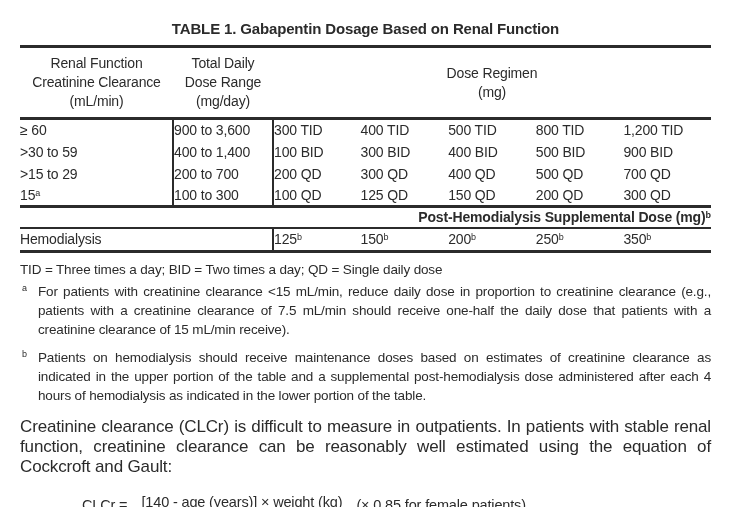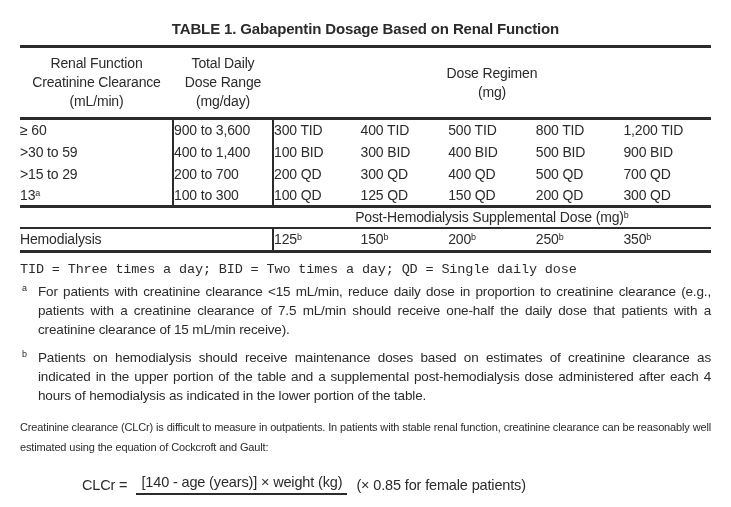--- a/index.html
+++ b/index.html
@@ -40,33 +40,33 @@
   tr.hdr .hl{display:block;}
 
   tr.body td{
     height:22px;vertical-align:middle;
   }
   tr.body td.b2{border-left:2px solid var(--line);border-right:2px solid var(--line);}
   tr.body.lastbody td{border-bottom:3px solid var(--line);}
 
   tr.posthemo td{
     height:21px;border-bottom:2px solid var(--line);
-    text-align:center;vertical-align:middle;
+    text-align:right;vertical-align:middle;font-weight:bold;
   }
 
   tr.hemo td{height:24px;vertical-align:middle;}
   tr.hemo td.hm2{border-right:2px solid var(--line);}
 
   .sup{font-size:9px;position:relative;top:-4px;letter-spacing:0;}
 
   .notes{margin-top:7px;font-size:13.5px;line-height:19px;}
-  .abbrev{margin-bottom:3px;font-family:Liberation Mono, monospace;}
+  .abbrev{margin-bottom:3px;}
   .footnote{position:relative;padding-left:18px;text-align:justify;margin-bottom:9px;}
   .fn-marker{position:absolute;left:2px;top:-3px;font-size:9px;letter-spacing:0;}
-  .para{margin-top:12px;font-size:11px;line-height:20px;text-align:justify;}
+  .para{margin-top:12px;font-size:17px;line-height:20px;text-align:justify;}
 
   .formula{
     display:flex;align-items:center;gap:9px;
     margin:17px 0 0 62px;font-size:14.5px;
   }
   .frac{display:inline-flex;flex-direction:column;text-align:center;justify-content:flex-end;}
   .num{padding:0 5px 3px 5px;border-bottom:2px solid var(--line);}
   .den{padding:3px 5px 0 5px;}
 </style>
 </head>
@@ -128,21 +128,21 @@
         <td><span>&gt;15 to 29</span><span class="sup"></span></td>
         <td class="b2">200 to 700</td>
         <td>200 QD</td>
         <td>300 QD</td>
         <td>400 QD</td>
         <td>500 QD</td>
         <td>700 QD</td>
       </tr>
 
       <tr class="body lastbody">
-        <td><span>13</span><span class="sup">a</span></td>
+        <td><span>15</span><span class="sup">a</span></td>
         <td class="b2">100 to 300</td>
         <td>100 QD</td>
         <td>125 QD</td>
         <td>150 QD</td>
         <td>200 QD</td>
         <td>300 QD</td>
       </tr>
 
       <tr class="posthemo">
         <td colspan="2"></td>

